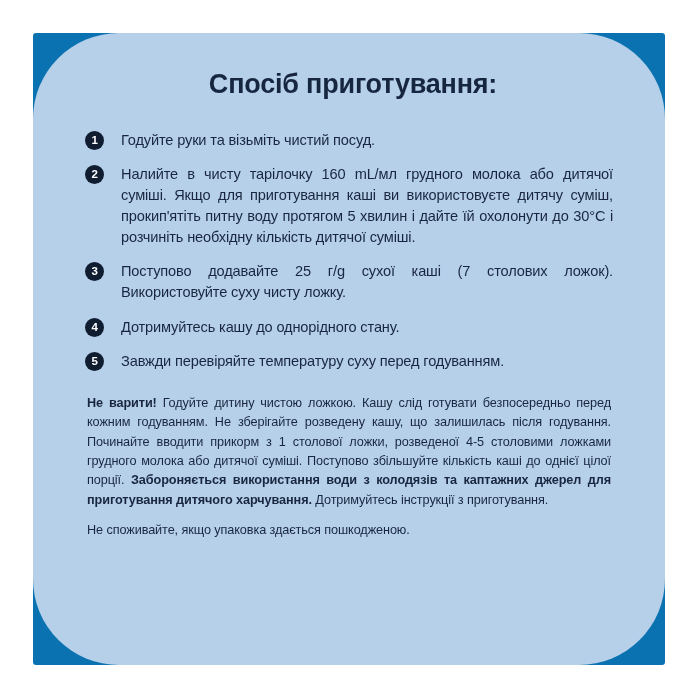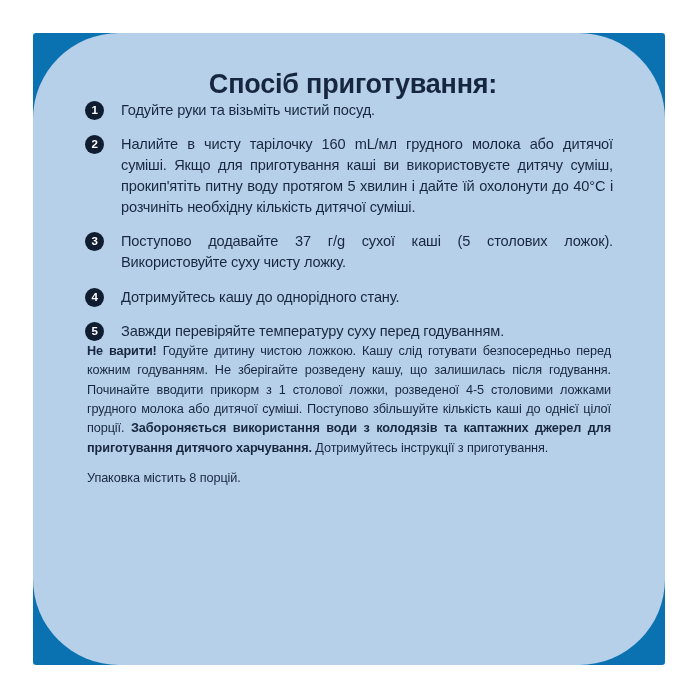--- a/index.html
+++ b/index.html
@@ -54,21 +54,21 @@
     box-sizing: border-box;
   }
 
   #title {
     color: #17263f;
     font-size: 27px;
     font-weight: bold;
     letter-spacing: -0.2px;
     text-align: center;
     padding-left: 8px;
-    margin: 9px 0 0 0;
+    margin: 9px 0 30px 0;
     line-height: 1.1;
   }
 
   .steps {
     margin: 0;
     padding: 0;
     list-style: none;
   }
 
   .step {
@@ -94,20 +94,21 @@
     color: #ffffff;
     font-size: 11.5px;
     font-weight: bold;
     line-height: 19px;
     text-align: center;
   }
 
   .step-text { display: block; }
 
   #notes {
+    margin-top: 22px;
     padding-left: 2px;
     padding-right: 2px;
   }
 
   .note {
     color: #18273f;
     font-size: 12.7px;
     line-height: 1.52;
     text-align: justify;
     letter-spacing: -0.1px;
@@ -132,44 +133,44 @@
 
       <ul class="steps">
 
         <li class="step">
           <span class="step-badge">1</span>
           <span class="step-text">Годуйте руки та візьміть чистий посуд.</span>
         </li>
 
         <li class="step">
           <span class="step-badge">2</span>
-          <span class="step-text">Налийте в чисту тарілочку 160 mL/мл грудного молока або дитячої суміші. Якщо для приготування каші ви використовуєте дитячу суміш, прокип'ятіть питну воду протягом 5 хвилин і дайте їй охолонути до 40°C і розчиніть необхідну кількість дитячої суміші.</span>
+          <span class="step-text">Налийте в чисту тарілочку 160 mL/мл грудного молока або дитячої суміші. Якщо для приготування каші ви використовуєте дитячу суміш, прокип'ятіть питну воду протягом 5 хвилин і дайте їй охолонути до 30°C і розчиніть необхідну кількість дитячої суміші.</span>
         </li>
 
         <li class="step">
           <span class="step-badge">3</span>
-          <span class="step-text">Поступово додавайте 37 г/g сухої каші (5 столових ложок). Використовуйте суху чисту ложку.</span>
+          <span class="step-text">Поступово додавайте 25 г/g сухої каші (7 столових ложок). Використовуйте суху чисту ложку.</span>
         </li>
 
         <li class="step">
           <span class="step-badge">4</span>
           <span class="step-text">Дотримуйтесь кашу до однорідного стану.</span>
         </li>
 
         <li class="step">
           <span class="step-badge">5</span>
           <span class="step-text">Завжди перевіряйте температуру суху перед годуванням.</span>
         </li>
 
       </ul>
 
       <div id="notes">
 
         <p class="note"><span class="b">Не варити!</span><span> Годуйте дитину чистою ложкою. Кашу слід готувати безпосередньо перед кожним годуванням. Не зберігайте розведену кашу, що залишилась після годування. Починайте вводити прикорм з 1 столової ложки, розведеної 4-5 столовими ложками грудного молока або дитячої суміші. Поступово збільшуйте кількість каші до однієї цілої порції. </span><span class="b">Забороняється використання води з колодязів та каптажних джерел для приготування дитячого харчування.</span><span> Дотримуйтесь інструкції з приготування.</span></p>
 
+        <p class="note loose">Не споживайте, якщо упаковка здається пошкодженою.</p>
 
-        <p class="note loose">Упаковка містить 8 порцій.</p>
 
       </div>
 
     </div>
   </div>
 </div>
 
 </body></html>

